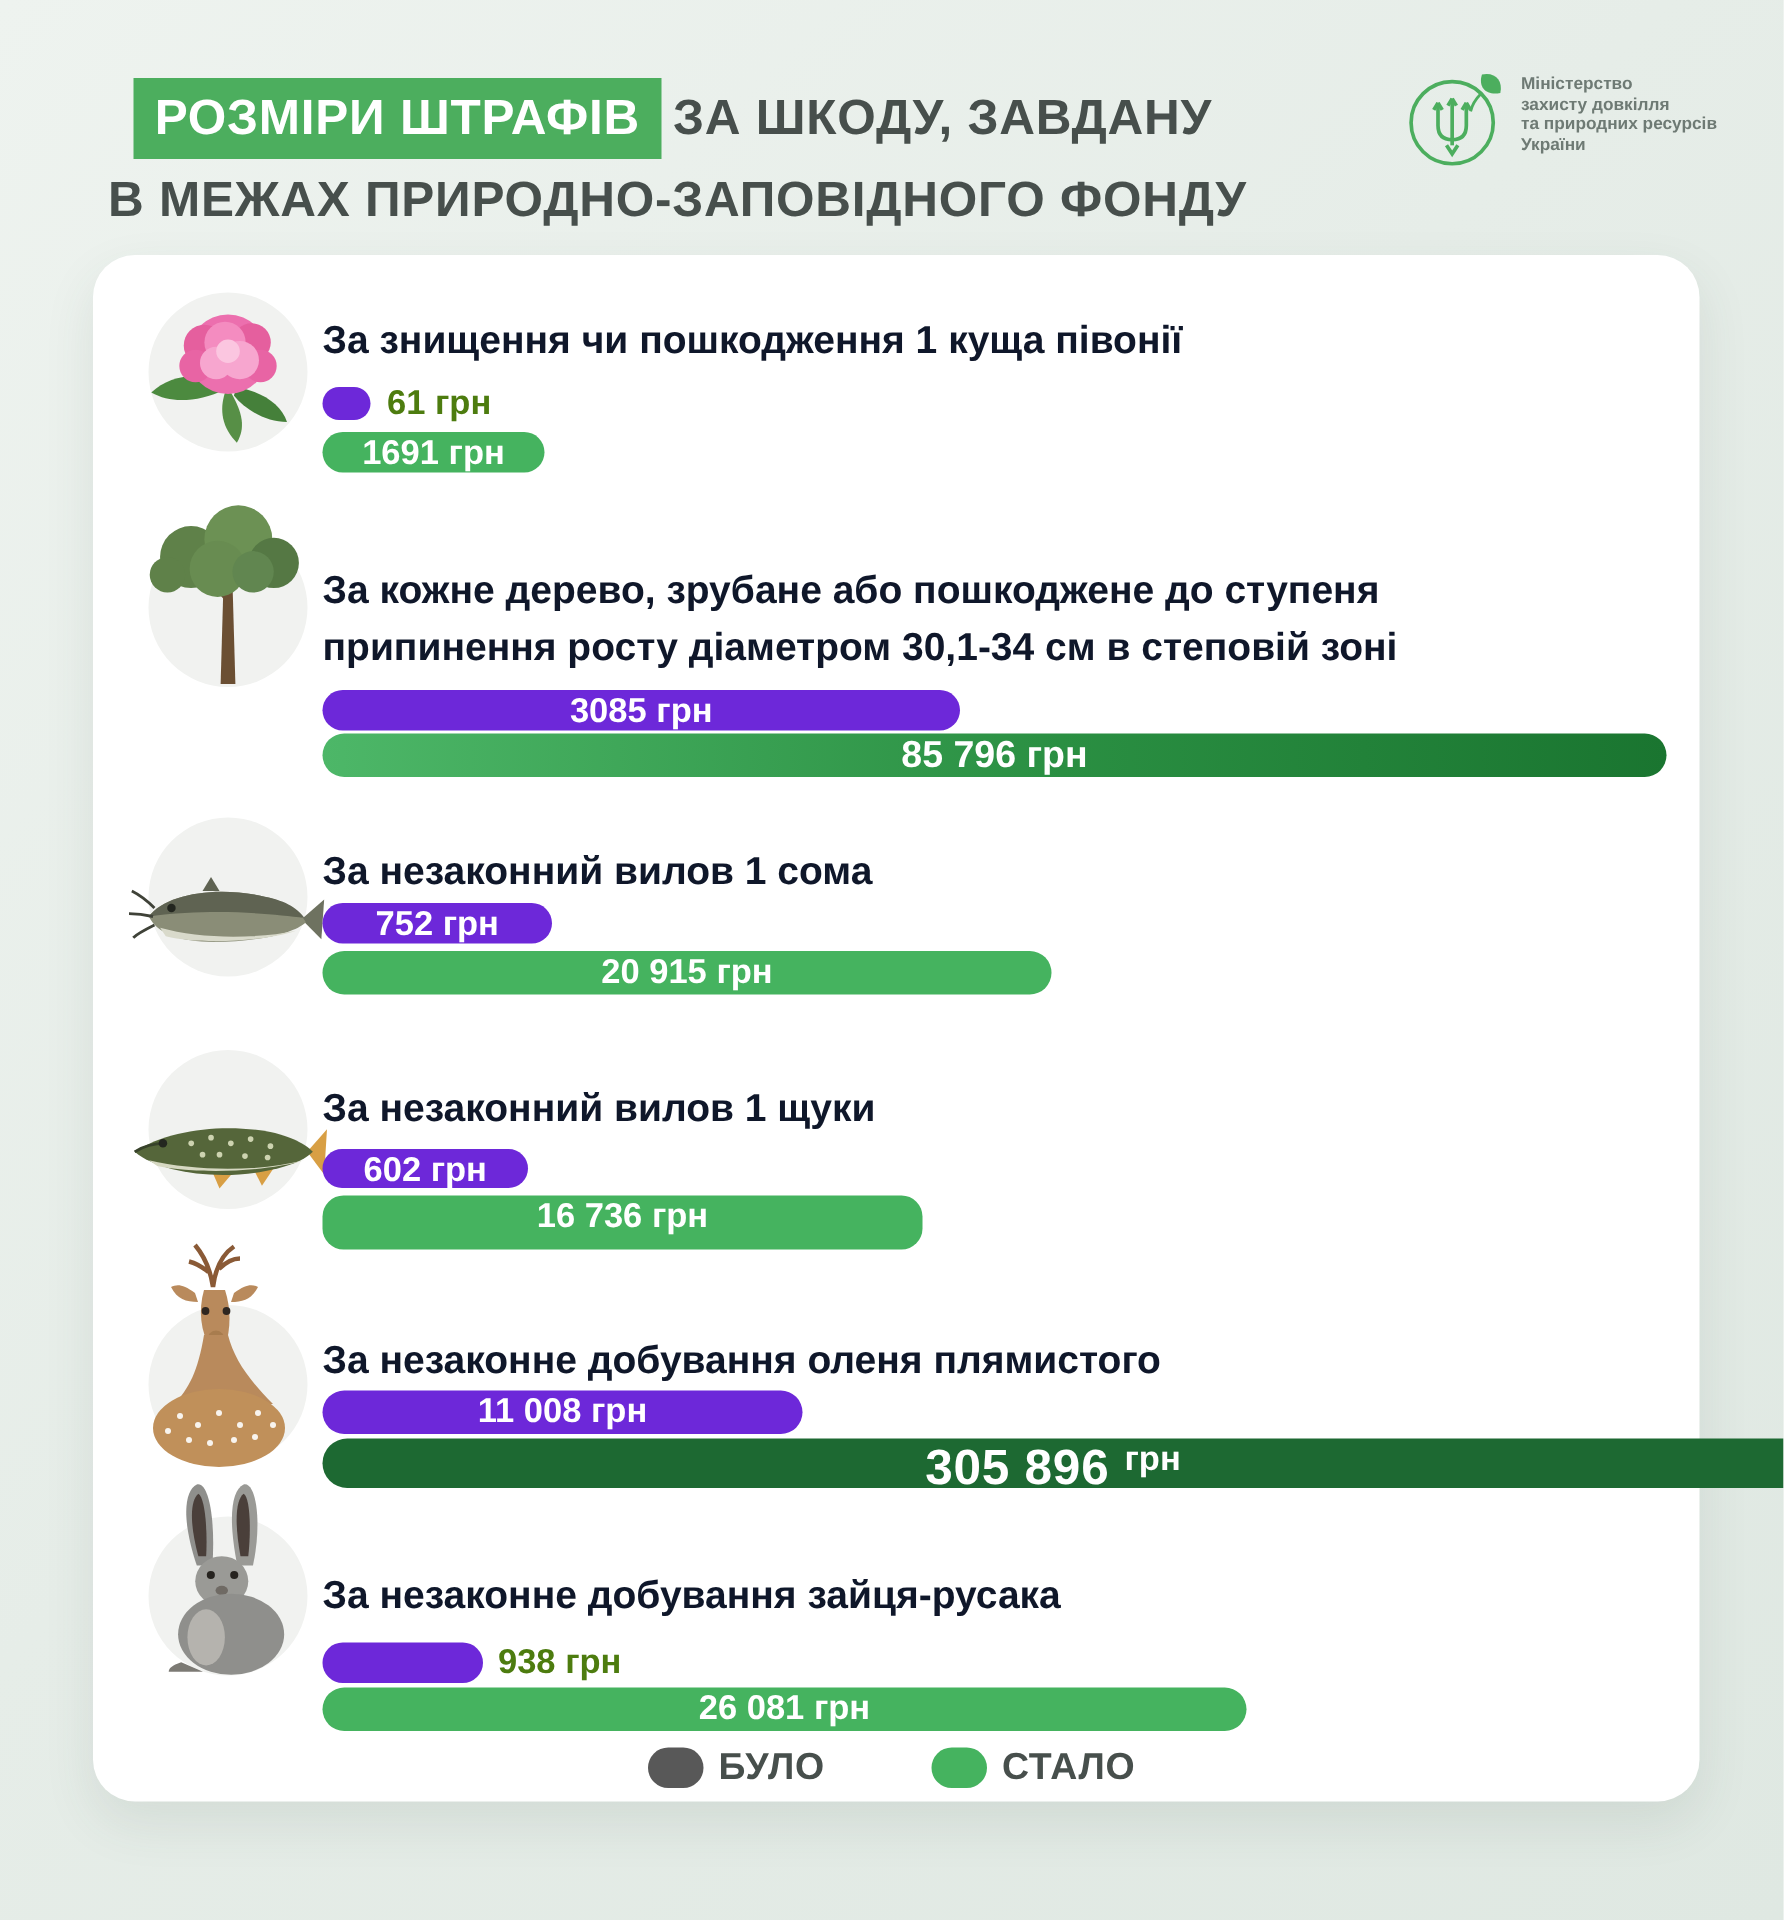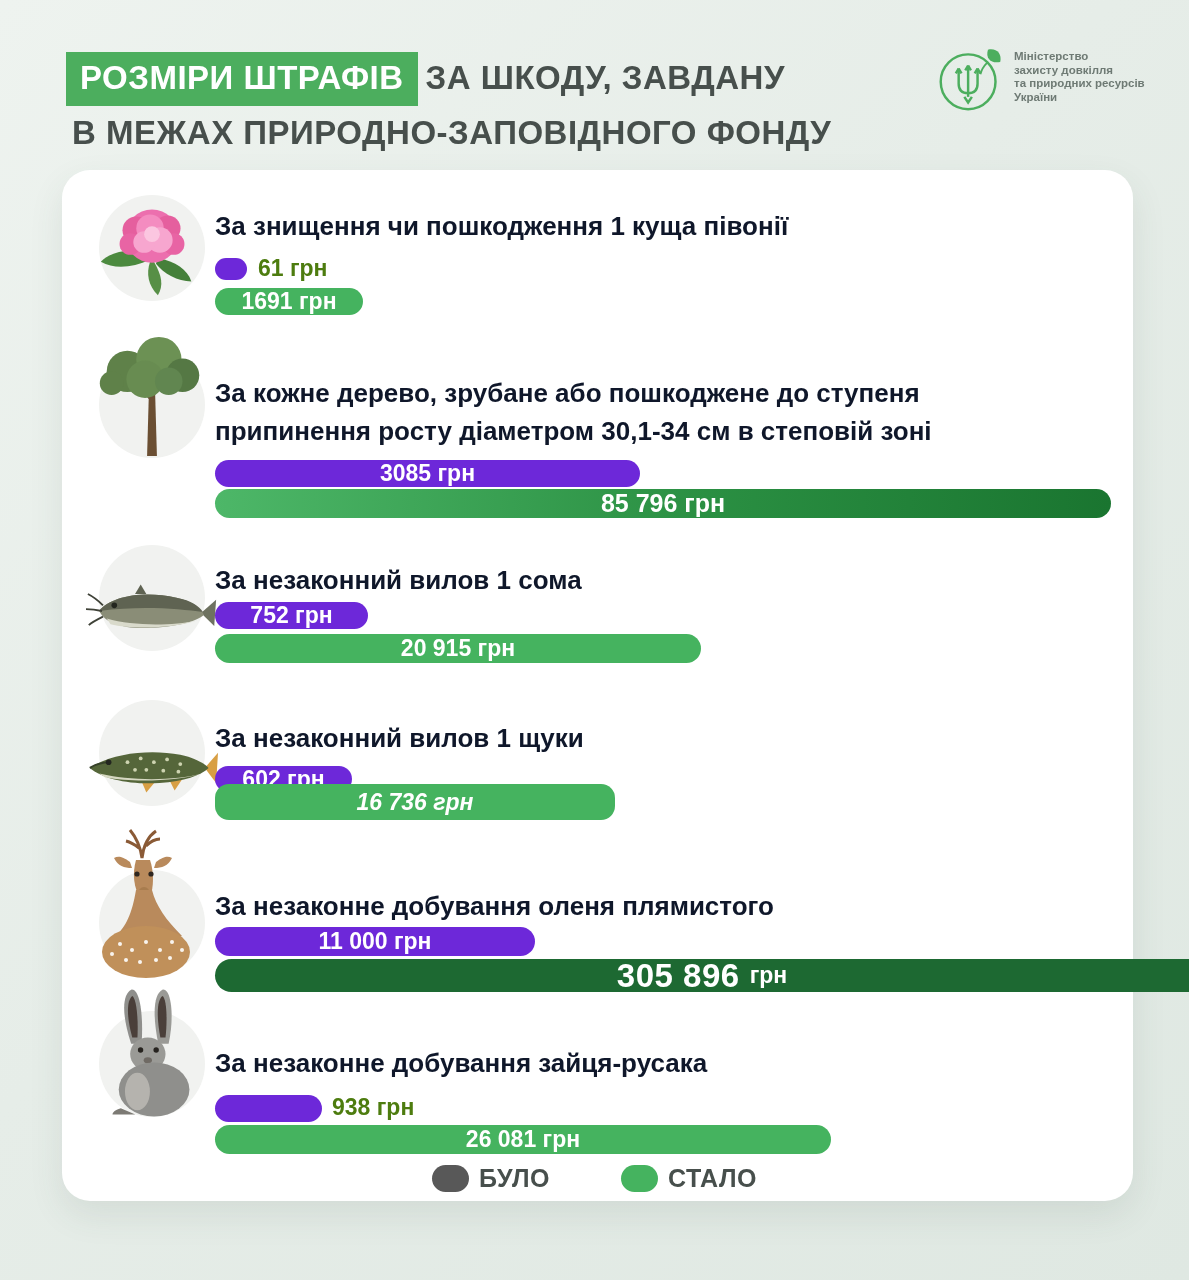--- a/index.html
+++ b/index.html
@@ -7,21 +7,21 @@
   body {
     font-family:"Liberation Sans","DejaVu Sans",sans-serif;
     background:#e4ebe6;
     overflow:hidden;
   }
   .canvas {
     position:relative; width:1189px; height:1280px;
     background:linear-gradient(135deg,#eef3ef 0%,#e6ede8 45%,#dfe8e2 100%);
   }
   
-  .title-block { position:absolute; left:66px; top:52px; }
+  .title-block { position:absolute; left:66px; top:52px;text-align:center; }
   .title-line1 { font-size:33px; font-weight:800; letter-spacing:.5px; color:#474f4c; white-space:nowrap; }
   .hl {
     display:inline-block; background:#4cae5e; color:#ffffff;
     padding:7px 14px 9px 14px; margin-right:8px;
   }
   .title-line2 { font-size:33px; font-weight:800; letter-spacing:.5px; color:#474f4c; margin:8px 0 0 6px; white-space:nowrap; }
   .logo { position:absolute; left:936px; top:42px; display:flex; align-items:flex-start; }
   .logo-text { margin:8px 0 0 10px; font-size:11.5px; line-height:13.5px; font-weight:700; color:#6e7a74; }
   
   .card {
@@ -32,21 +32,21 @@
   .thumb {
     position:absolute; width:106px; height:106px; border-radius:50%;
     background:#f1f2f0; overflow:visible;
   }
   .thumb svg { position:absolute; bottom:0; left:50%; transform:translateX(-50%); overflow:visible; }
   .item-title {
     position:absolute; left:153px; max-width:810px;
     font-size:26px; line-height:1.45; font-weight:600; color:#0f172a;
   }
   .bar {
-    position:absolute; left:153px; display:flex; align-items:center; justify-content:center;
+    position:absolute; left:153px; display:flex; justify-content:center;
     color:#ffffff; font-weight:700; font-size:23px; white-space:nowrap;
   }
   .bar.gray { background:#6d28d9; }
   .bar.green { background:#45b35f; }
   .bar.grad  { background:linear-gradient(90deg,#4db768 0%,#2a8f42 55%,#1a7530 100%); }
   .bar.dark  { background:#1d6932; }
   .outside-label { position:absolute; font-size:23px; font-weight:700; color:#4d7c0f; white-space:nowrap; }
   .amount-big { font-size:33px; font-weight:800; letter-spacing:.5px; }
   .unit-small { font-size:23px; font-weight:700; margin-left:10px; }
   
@@ -182,21 +182,21 @@
             <circle cx="52" cy="44" r="2"></circle>
         </g>
         <path d="M4 42 C10 38 18 36 26 36" stroke="#37422a" stroke-width="2" fill="none"></path>
         <circle cx="24" cy="36" r="3" fill="#23261f"></circle>
       </svg>
     </div>
     <div class="item-title" style="top:550px;">За незаконний вилов 1 щуки</div>
     <div class="bar gray" style="top:596px; width:137px; height:26px; border-radius:13px;">
       <span>602 грн</span>
     </div>
-    <div class="bar green" style="top:614px; width:400px; height:36px; border-radius:14px;font-style:italic;">
+    <div class="bar green" style="top:627px; width:400px; height:36px; border-radius:14px;">
       <span>16 736 грн</span>
     </div>
 
     <div class="thumb" style="left:37px; top:700px;">
       <svg width="100" height="150" viewBox="0 0 100 150">
         <g stroke="#8a5a36" stroke-width="3" fill="none">
           <path d="M40 32 C38 18 33 10 28 4 M37 22 C32 18 28 16 24 15 M40 32 C42 16 48 9 54 5 M44 20 C49 15 53 13 58 13"></path>
         </g>
         <path d="M28 36 C20 30 16 30 12 32 C16 40 22 42 30 42 Z" fill="#b98a5c"></path>
         <path d="M54 36 C62 30 66 30 70 32 C66 40 60 42 52 42 Z" fill="#b98a5c"></path>
@@ -217,21 +217,21 @@
           <circle cx="38" cy="136" r="2"></circle>
             <circle cx="54" cy="134" r="2"></circle>
             <circle cx="68" cy="132" r="2"></circle>
           <circle cx="80" cy="124" r="2"></circle>
             <circle cx="10" cy="128" r="2"></circle>
         </g>
       </svg>
     </div>
     <div class="item-title" style="top:718px;">За незаконне добування оленя плямистого</div>
     <div class="bar gray" style="top:757px; width:320px; height:29px; border-radius:15px;">
-      <span>11 000 грн</span>
+      <span>11 008 грн</span>
     </div>
     <div class="bar dark" style="top:789px; width:974px; height:33px; border-radius:17px 0 0 17px;">
       <span class="amount-big">305 896</span>
       <span class="unit-small">грн</span>
     </div>
 
     <div class="thumb" style="left:37px; top:841px;">
       <svg width="104" height="132" viewBox="0 0 100 126">
         <path d="M30 56 C20 26 22 8 30 4 C38 2 42 28 40 56 Z" fill="#8f8f8c"></path>
         <path d="M31 50 C25 28 26 14 31 10 C35 12 37 32 36 50 Z" fill="#4a3f3a"></path>

